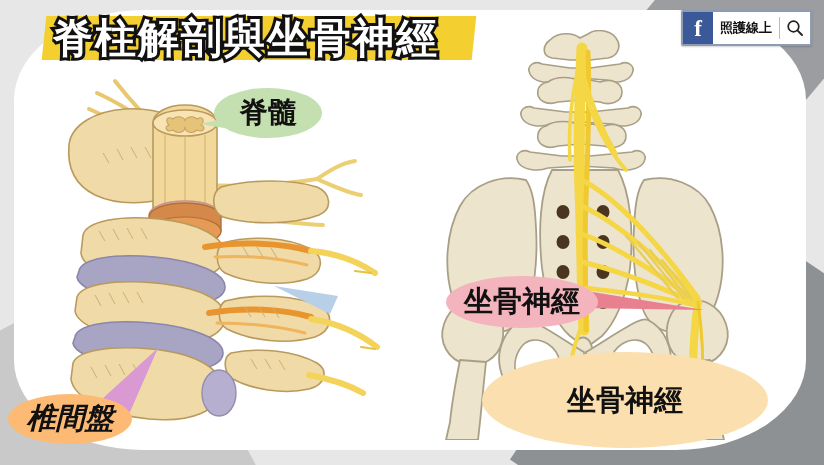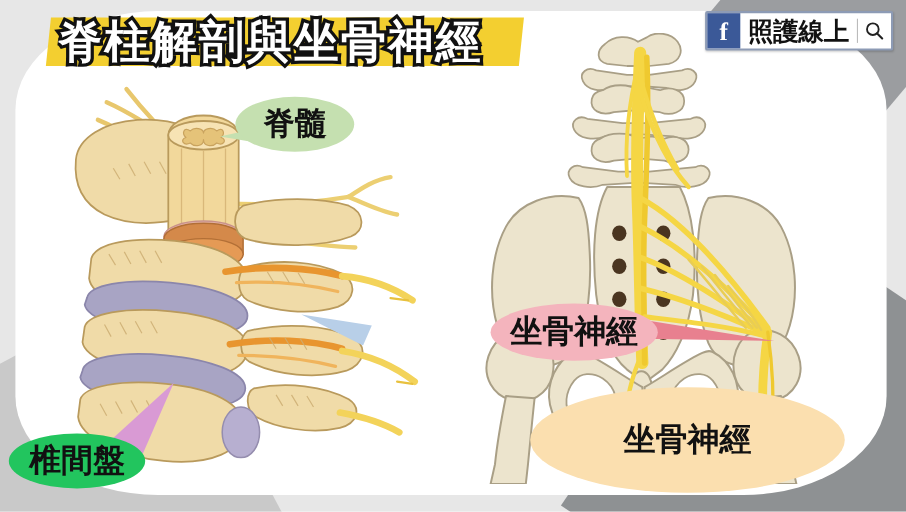--- a/index.html
+++ b/index.html
@@ -49,21 +49,21 @@
     box-shadow:0 1px 2px rgba(0,0,0,.18);
   }
   .fb-icon{
     width:30px;background:#3b5998;color:#fff;
     display:flex;align-items:center;justify-content:center;
     font-size:23px;font-weight:bold;font-family:"Liberation Serif",serif;
     line-height:1;
   }
   .fb-name{
     display:flex;align-items:center;padding:0 7px;
-    font-size:23px;font-weight:bold;color:#111;letter-spacing:0px;
+    font-size:13px;font-weight:bold;color:#111;letter-spacing:0px;
   }
   .fb-divider{width:1px;background:#bbb;margin:5px 0;}
   .fb-search{width:30px;display:flex;align-items:center;justify-content:center;}
 
   
   .callout{
     position:absolute;
     display:flex;align-items:center;justify-content:center;
     border-radius:50%;
     font-weight:bold;color:#111;
@@ -316,21 +316,21 @@
     <span>脊髓</span>
   </div>
 
   <svg class="tail" style="left:272px;top:280px;" width="70" height="44">
     <path d="M66 16 L2 6 L58 34 Z" fill="#b8cfe8"></path>
   </svg>
 
   <svg class="tail" style="left:84px;top:346px;" width="80" height="72">
     <path d="M74 2 L6 64 L46 66 Z" fill="#d99ad4"></path>
   </svg>
-  <div class="callout" style="left:8px;top:394px;width:124px;height:50px;background:#22c55e;font-size:29px;">
+  <div class="callout" style="left:8px;top:394px;width:124px;height:50px;background:#fdba74;font-size:29px;font-style:italic;">
     <span>椎間盤</span>
   </div>
 
   <svg class="tail" style="left:578px;top:286px;" width="130" height="36">
     <path d="M2 4 L126 24 L6 22 Z" fill="#e8808f"></path>
   </svg>
   <div class="callout" style="left:446px;top:276px;width:152px;height:52px;background:#f4b4bd;font-size:29px;">
     <span>坐骨神經</span>
   </div>
 

